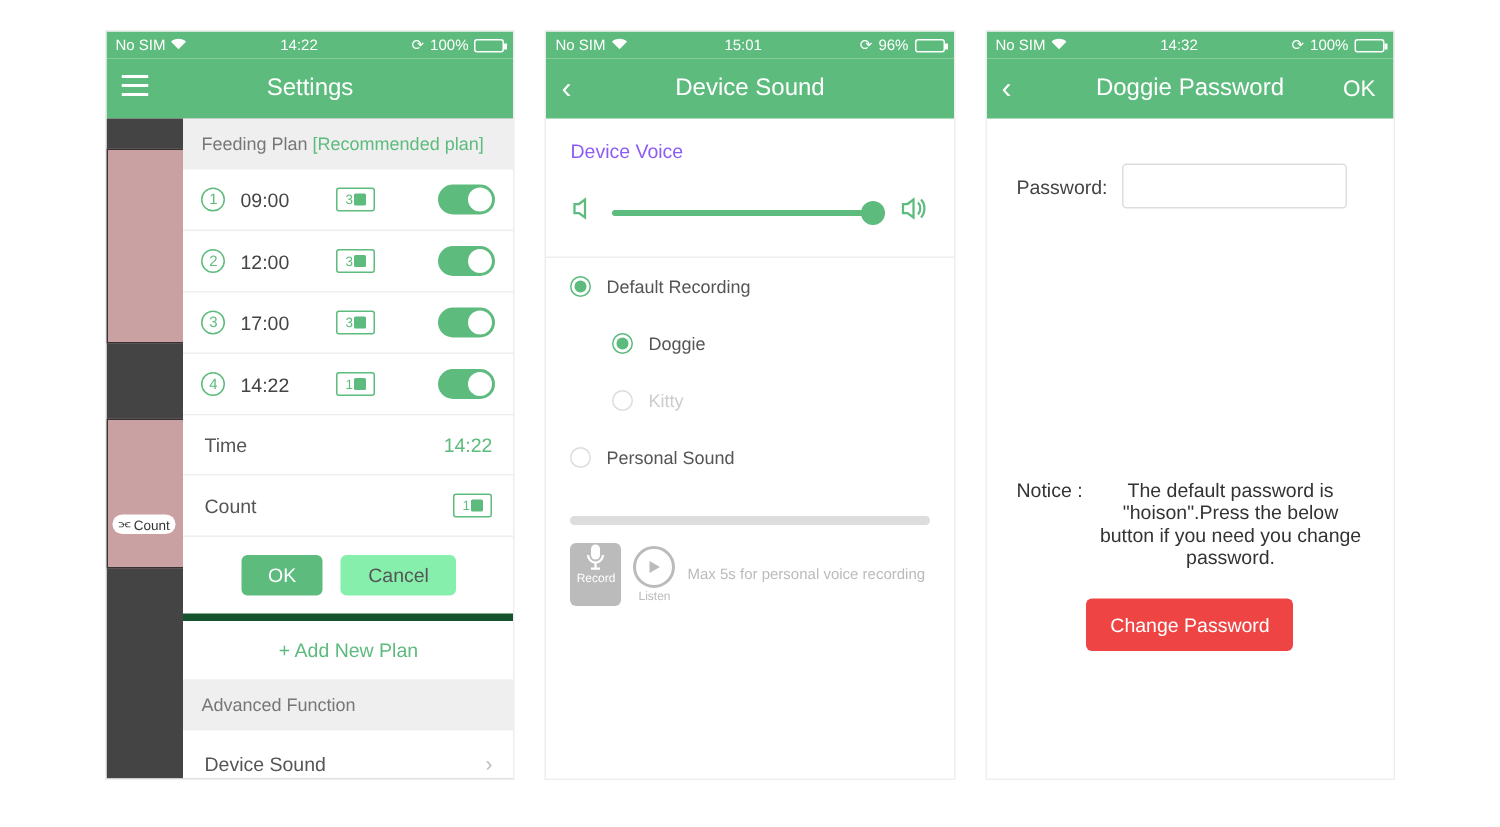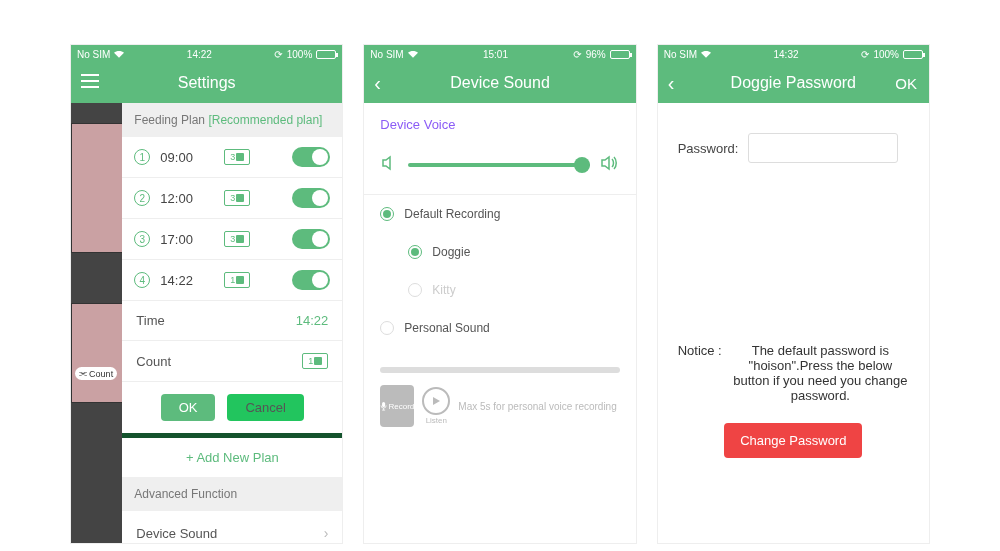--- a/index.html
+++ b/index.html
@@ -1,18 +1,18 @@
 <!DOCTYPE html>
 <html><head>
 <meta charset="utf-8">
 <style>
   * { box-sizing: border-box; margin: 0; padding: 0; font-family: -apple-system, sans-serif; }
   body { background: #fff; width: 1000px; height: 551px; overflow: hidden; }
   .container { display: flex; gap: 20px; padding: 20px 70px; height: 100%; }
-  .phone { width: 280px; height: 500px; background: #fff; position: relative; overflow: hidden; border: 1px solid #eee; margin-top: 24px; }
+  .phone { width: 280px; height: 500px; background: #fff; position: relative; overflow: hidden; border: 1px solid #eee; }
 
   .status-bar { background: #5dbb7d; color: #fff; height: 18px; display: flex; align-items: center; justify-content: space-between; font-size: 10px; padding: 0 6px; }
   .status-left, .status-right { display: flex; align-items: center; gap: 4px; }
   .wifi-icon { width: 10px; height: 8px; }
   .bat-icon { width: 20px; height: 9px; border: 1px solid #fff; border-radius: 2px; position: relative; }
   .bat-icon::after { content:""; position:absolute; right:-3px; top:2px; width:2px; height:4px; background:#fff; }
   .bat-fill { background:#fff; height:100%; width:100%; }
 
   .header { background: #5dbb7d; color: #fff; height: 40px; display: flex; align-items: center; justify-content: center; position: relative; font-size: 16px; }
   .header .back { position: absolute; left: 10px; font-size: 20px; line-height: 1; cursor: pointer; }
@@ -34,42 +34,42 @@
   .portion { width:26px; height:16px; border:1px solid #5dbb7d; border-radius:2px; color:#5dbb7d; font-size:9px; display:flex; align-items:center; justify-content:center; margin-left:14px; gap:1px;}
   .portion-ico { width:8px; height:8px; background:#5dbb7d; border-radius:1px; display:inline-block; }
   .spacer { flex:1; }
   .toggle { width:38px; height:20px; background:#5dbb7d; border-radius:10px; position:relative; cursor:pointer; }
   .toggle .knob { width:16px; height:16px; background:#fff; border-radius:50%; position:absolute; top:2px; right:2px; }
   .kv-row { background:#fff; border-bottom:1px solid #eee; display:flex; align-items:center; justify-content:space-between; padding:12px 14px; font-size:13px; color:#555; }
   .kv-row .v { color:#5dbb7d; }
   .btn-row { background:#fff; padding:12px; display:flex; gap:12px; justify-content:center; }
   .btn { padding:6px 18px; border-radius:4px; font-size:13px; cursor:pointer; border:none; }
   .btn.ok { background:#5dbb7d; color:#fff; }
-  .btn.cancel { background:#22c55e; color:#555; }
+  .btn.cancel { background:#86efac; color:#555; }
   .add-row { background:#fff; text-align:center; color:#5dbb7d; padding:12px; font-size:13px; cursor:pointer; border-top:5px solid #14532d; }
   .adv-row { background:#fff; padding:14px; font-size:13px; color:#555; display:flex; justify-content:space-between; align-items:center; }
   .chev { color:#bbb; font-size:14px; }
 
   
   .s2-body { padding: 0; background:#fff; height:calc(100% - 58px); }
   .s2-sec { padding:14px 16px; color:#8b5cf6; font-size:13px; }
   .vol-row { display:flex; align-items:center; gap:10px; padding:8px 16px 18px; border-bottom:1px solid #eee; }
   .speaker { color:#5dbb7d; }
   .slider { flex:1; height:4px; background:#5dbb7d; border-radius:2px; position:relative; }
   .slider .thumb { position:absolute; right:0; top:-6px; width:16px; height:16px; background:#5dbb7d; border-radius:50%; }
   .fs-row { display:flex; align-items:center; justify-content:space-between; padding:14px 16px; }
   .radio-row { display:flex; align-items:center; gap:10px; padding:12px 16px; font-size:12px; color:#555; }
   .radio-row.sub { padding-left:44px; }
   .radio { width:14px; height:14px; border:1.5px solid #5dbb7d; border-radius:50%; display:flex; align-items:center; justify-content:center; }
   .radio.checked::after { content:""; width:8px; height:8px; background:#5dbb7d; border-radius:50%; }
   .radio.muted { border-color:#ddd; }
   .muted-text { color:#ccc; }
   .rec-bar { margin:20px 16px 8px; height:6px; background:#ddd; border-radius:3px; }
   .rec-row { display:flex; align-items:center; gap:8px; padding:4px 16px; }
-  .rec-btn { width:34px; height:42px; background:#bbb; border-radius:4px; display:flex; flex-direction:row; align-items:center; justify-content:center; color:#fff; font-size:8px; gap:1px;}
+  .rec-btn { width:34px; height:42px; background:#bbb; border-radius:4px; display:flex; flex-direction:column; align-items:center; color:#fff; font-size:8px; gap:1px;}
   .play-btn { width:28px; height:28px; border:2px solid #bbb; border-radius:50%; display:flex; align-items:center; justify-content:center; color:#bbb; }
   .rec-hint { color:#bbb; font-size:10px; }
 
   
   .s3-body { padding: 30px 20px; background:#fff; height:calc(100% - 58px); display:flex; flex-direction:column; }
   .pw-row { display:flex; align-items:center; gap:10px; }
   .pw-row label { font-size:13px; color:#444; }
   .pw-row input { flex:1; max-width:150px; height:30px; border:1px solid #ddd; border-radius:3px; padding:0 8px; font-size:13px; }
   .notice { margin-top:180px; font-size:13px; color:#333; display:flex; gap:10px; }
   .notice .nlabel { white-space:nowrap; }

